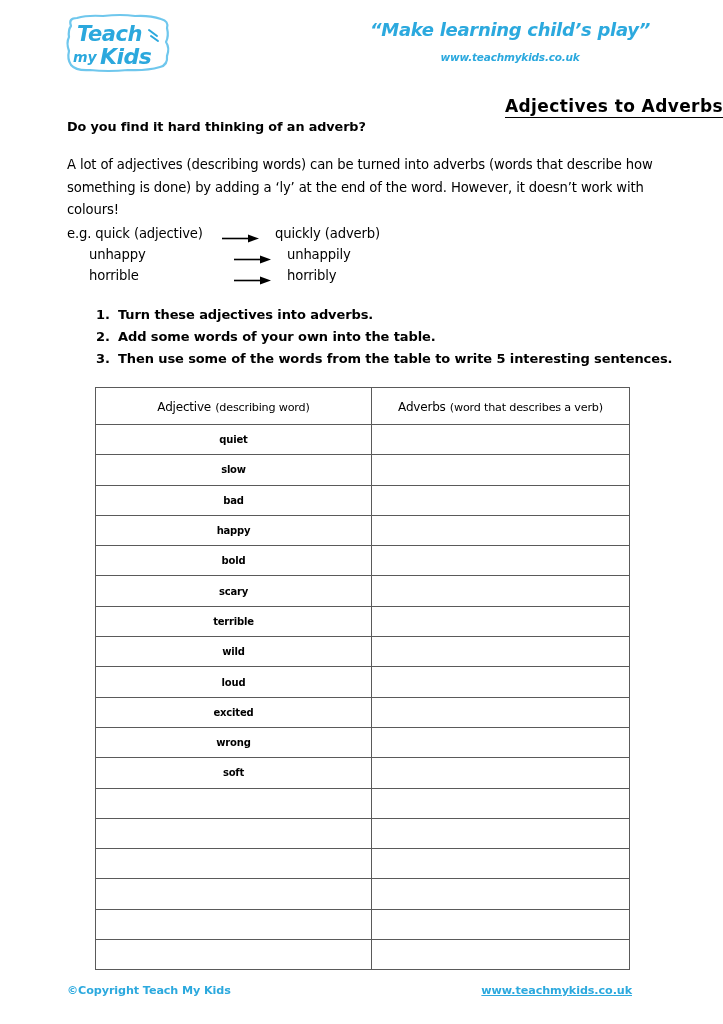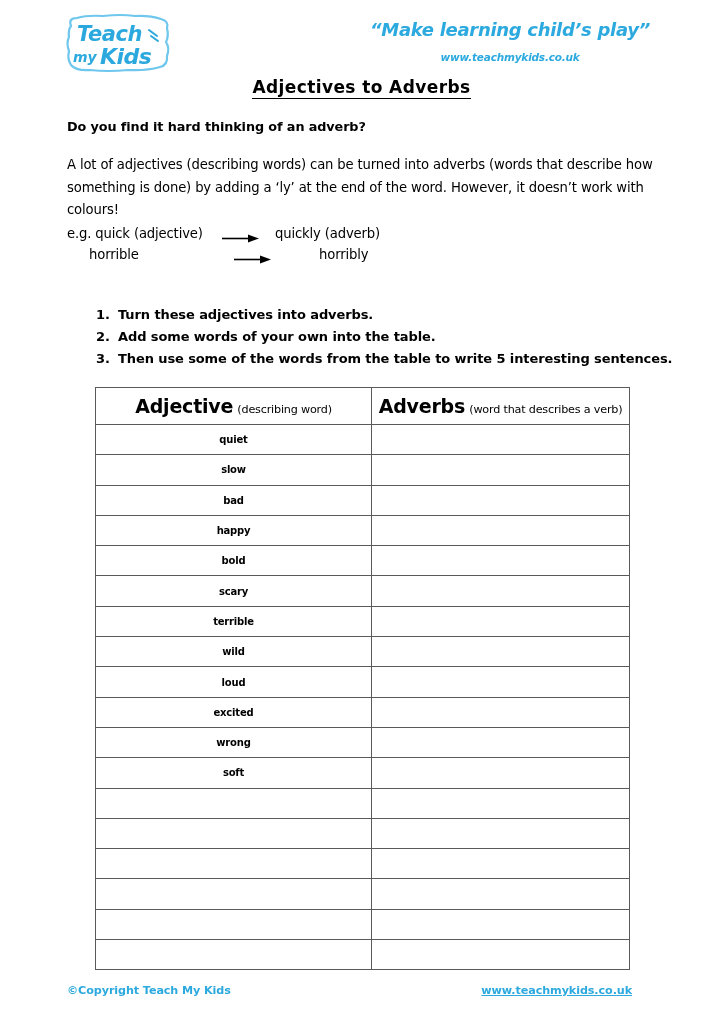--- a/index.html
+++ b/index.html
@@ -68,23 +68,23 @@
     font-style: italic;
     color: #2CA9DE;
     letter-spacing: -0.2px;
     white-space: nowrap;
   }
 
   
   .doc-title {
     position: absolute;
     left: 0;
-    top: 77px;
+    top: 96px;
     width: 723px;
-    text-align: center;
+    text-align: right;
     font-size: 17px;
     font-weight: bold;
     letter-spacing: 0.4px;
   }
   .doc-title span {
     border-bottom: 1.6px solid #000;
     padding-bottom: 1px;
   }
 
   
@@ -180,22 +180,22 @@
   }
   .wk-table .col-adj { width: 276px; }
   .wk-table .col-adv { width: 258px; }
 
   .hdr-cell {
     height: 36px;
     font-weight: normal;
     font-size: 13px;
   }
   .hdr-main {
-    font-size: 19px;
-    font-weight: bold;
+    font-size: 12px;
+    font-weight: normal;
     letter-spacing: -0.2px;
   }
   .hdr-sub {
     font-size: 11.2px;
     font-weight: normal;
     letter-spacing: -0.2px;
   }
 
   .word-cell {
     height: 29.3px;
@@ -280,30 +280,40 @@
       <span class="ex-left" style="left:0px;">e.g. quick (adjective)</span>
       <span class="arrow" style="left:155px;">
         <svg width="37" height="9" viewBox="0 0 37 9" xmlns="http://www.w3.org/2000/svg">
           <line x1="0" y1="4.5" x2="28" y2="4.5" stroke="#000" stroke-width="1.6"></line>
           <polygon points="26,0.6 37,4.5 26,8.4" fill="#000"></polygon>
         </svg>
       </span>
       <span class="ex-right" style="left:208px;">quickly (adverb)</span>
     </div>
 
+    <div class="ex-row">
+      <span class="ex-left" style="left:22px;">unhappy</span>
+      <span class="arrow" style="left:167px;">
+        <svg width="37" height="9" viewBox="0 0 37 9" xmlns="http://www.w3.org/2000/svg">
+          <line x1="0" y1="4.5" x2="28" y2="4.5" stroke="#000" stroke-width="1.6"></line>
+          <polygon points="26,0.6 37,4.5 26,8.4" fill="#000"></polygon>
+        </svg>
+      </span>
+      <span class="ex-right" style="left:220px;">unhappily</span>
+    </div>
 
     <div class="ex-row">
       <span class="ex-left" style="left:22px;">horrible</span>
       <span class="arrow" style="left:167px;">
         <svg width="37" height="9" viewBox="0 0 37 9" xmlns="http://www.w3.org/2000/svg">
           <line x1="0" y1="4.5" x2="28" y2="4.5" stroke="#000" stroke-width="1.6"></line>
           <polygon points="26,0.6 37,4.5 26,8.4" fill="#000"></polygon>
         </svg>
       </span>
-      <span class="ex-right" style="left:220px;margin-left:32px;">horribly</span>
+      <span class="ex-right" style="left:220px;">horribly</span>
     </div>
   </div>
 
   <div class="tasks">
     <div class="task">
       <span class="task-num">1.</span>
       <span class="task-text">Turn these adjectives into adverbs.</span>
     </div>
     <div class="task">
       <span class="task-num">2.</span>

